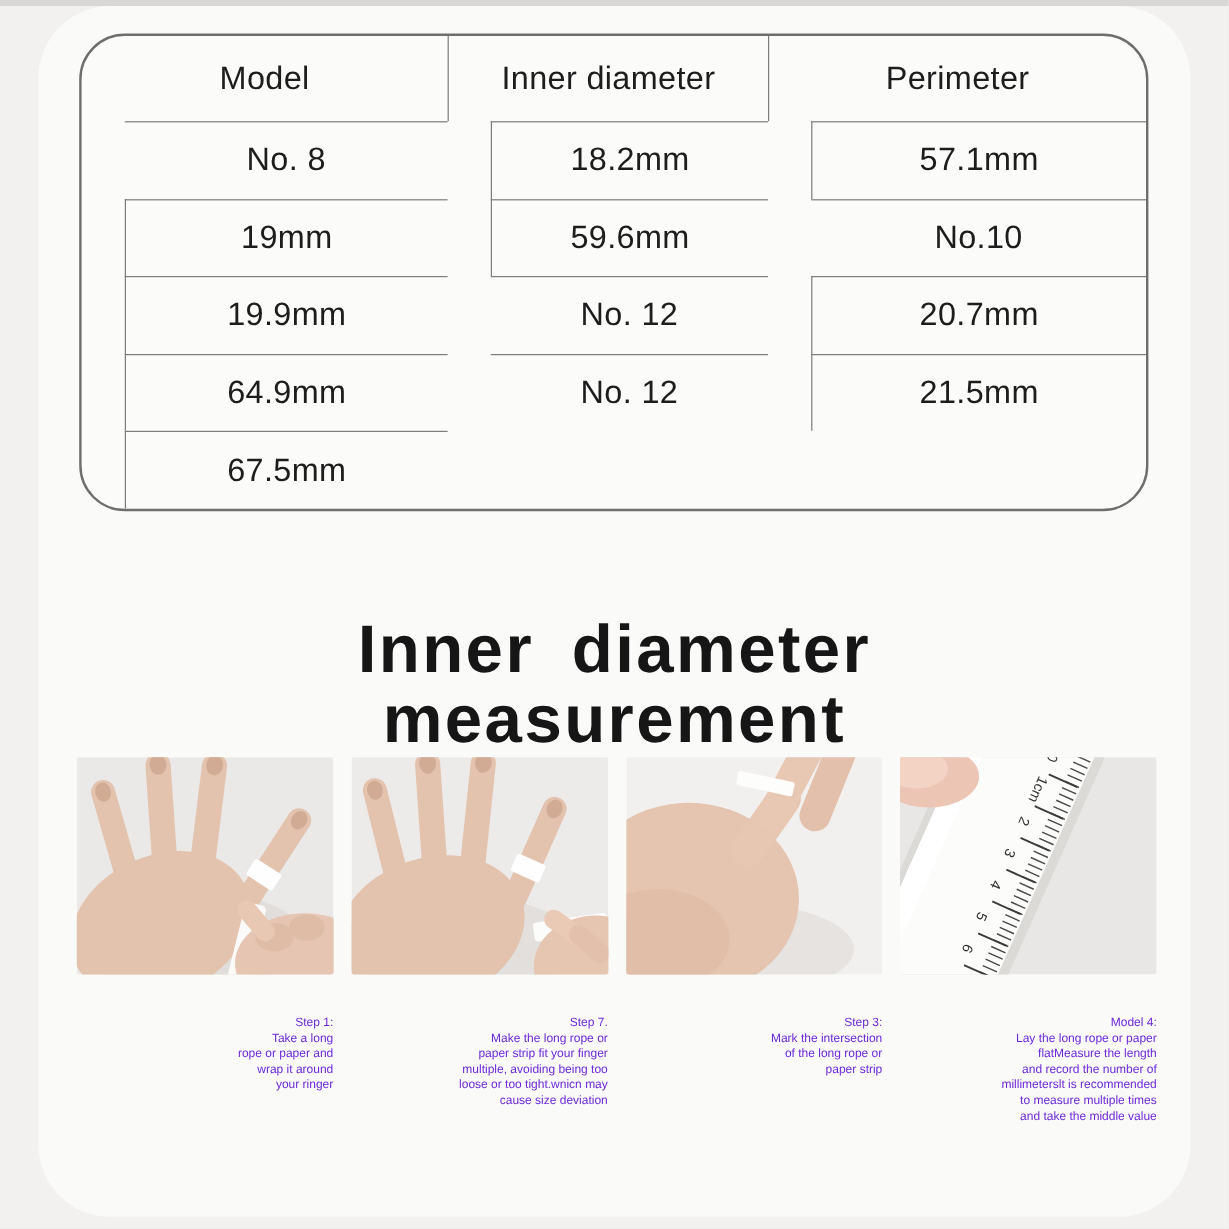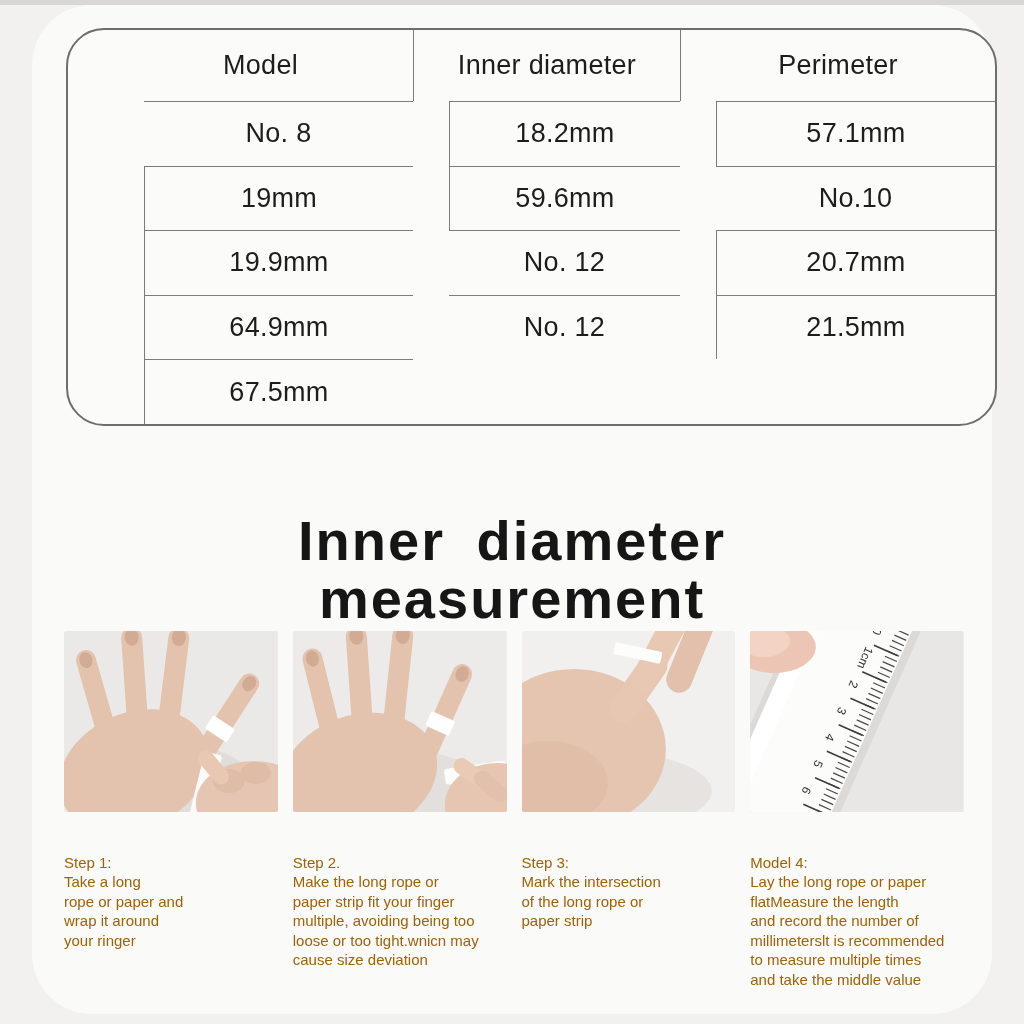--- a/index.html
+++ b/index.html
@@ -15,43 +15,43 @@
     background:#fafaf9;border-radius:60px;
   }
   
   .size-table{
     position:absolute;left:66px;top:28px;width:887px;height:394px;
     border:2px solid #6e6e6e;border-radius:38px;overflow:hidden;
     display:grid;
     grid-template-columns:305fr 267fr 315fr;
     grid-template-rows:71fr 64.6fr 64.6fr 64.6fr 64.6fr 64.6fr;
     background:#fbfbfa;
-    font-size:27px;letter-spacing:.3px;color:#1d1d1d;padding-left:40px;
+    font-size:27px;letter-spacing:.3px;color:#1d1d1d;
   }
   .size-table .cell{
     display:flex;align-items:center;justify-content:center;
   }
   .size-table .bl{border-left:1.6px solid #7c7c7c;}
   .size-table .bt{border-top:1.6px solid #7c7c7c;margin-left:36px;}
   
   .section-title{
     position:absolute;left:0;top:474px;width:100%;
     text-align:center;font-size:56px;font-weight:bold;
     letter-spacing:2px;word-spacing:14px;line-height:1.05;
     color:#161616;white-space:pre-line;
   }
   
   .steps{
     position:absolute;left:64px;right:60px;top:631px;
     display:grid;grid-template-columns:repeat(4,1fr);column-gap:15px;
   }
   .photo{width:100%;height:181px;display:block;border-radius:2px;}
   .cap{
-    margin-top:21px;text-align:left;color:#a16207;
-    font-size:15px;line-height:1.3;white-space:pre-line;
+    margin-top:21px;text-align:right;color:#6d28d9;
+    font-size:10px;line-height:1.3;white-space:pre-line;
   }
   .cap .cap-title{display:block;}
 </style>
 </head>
 <body>
 
 <div class="page">
   <div class="top-bar"></div>
   <div class="content-card"></div>
 
@@ -147,21 +147,21 @@
         <rect x="0" y="-8" width="62" height="16" rx="3" fill="#fcfcfb" transform="translate(152,146) rotate(-8)"></rect>
         <ellipse cx="204" cy="174" rx="52" ry="42" fill="#e6c5b1"></ellipse>
         <g transform="translate(190,150) rotate(-55)">
           <rect x="-8" y="-34" width="16" height="44" rx="8" fill="#eac9b5"></rect>
         </g>
         <g transform="translate(206,162) rotate(-50)">
           <rect x="-8" y="-30" width="16" height="40" rx="8" fill="#e3c0ab"></rect>
         </g>
       </svg>
       <div class="cap">
-        <span class="cap-title">Step 2.</span><span>Make the long rope or
+        <span class="cap-title">Step 7.</span><span>Make the long rope or
 paper strip fit your finger
 multiple, avoiding being too
 loose or too tight.wnicn may
 cause size deviation</span>
       </div>
     </div>
 
     <div class="step">
       <svg class="photo" viewBox="0 0 214 181" preserveAspectRatio="none">
         <rect width="214" height="181" fill="#f1f0ee"></rect>

